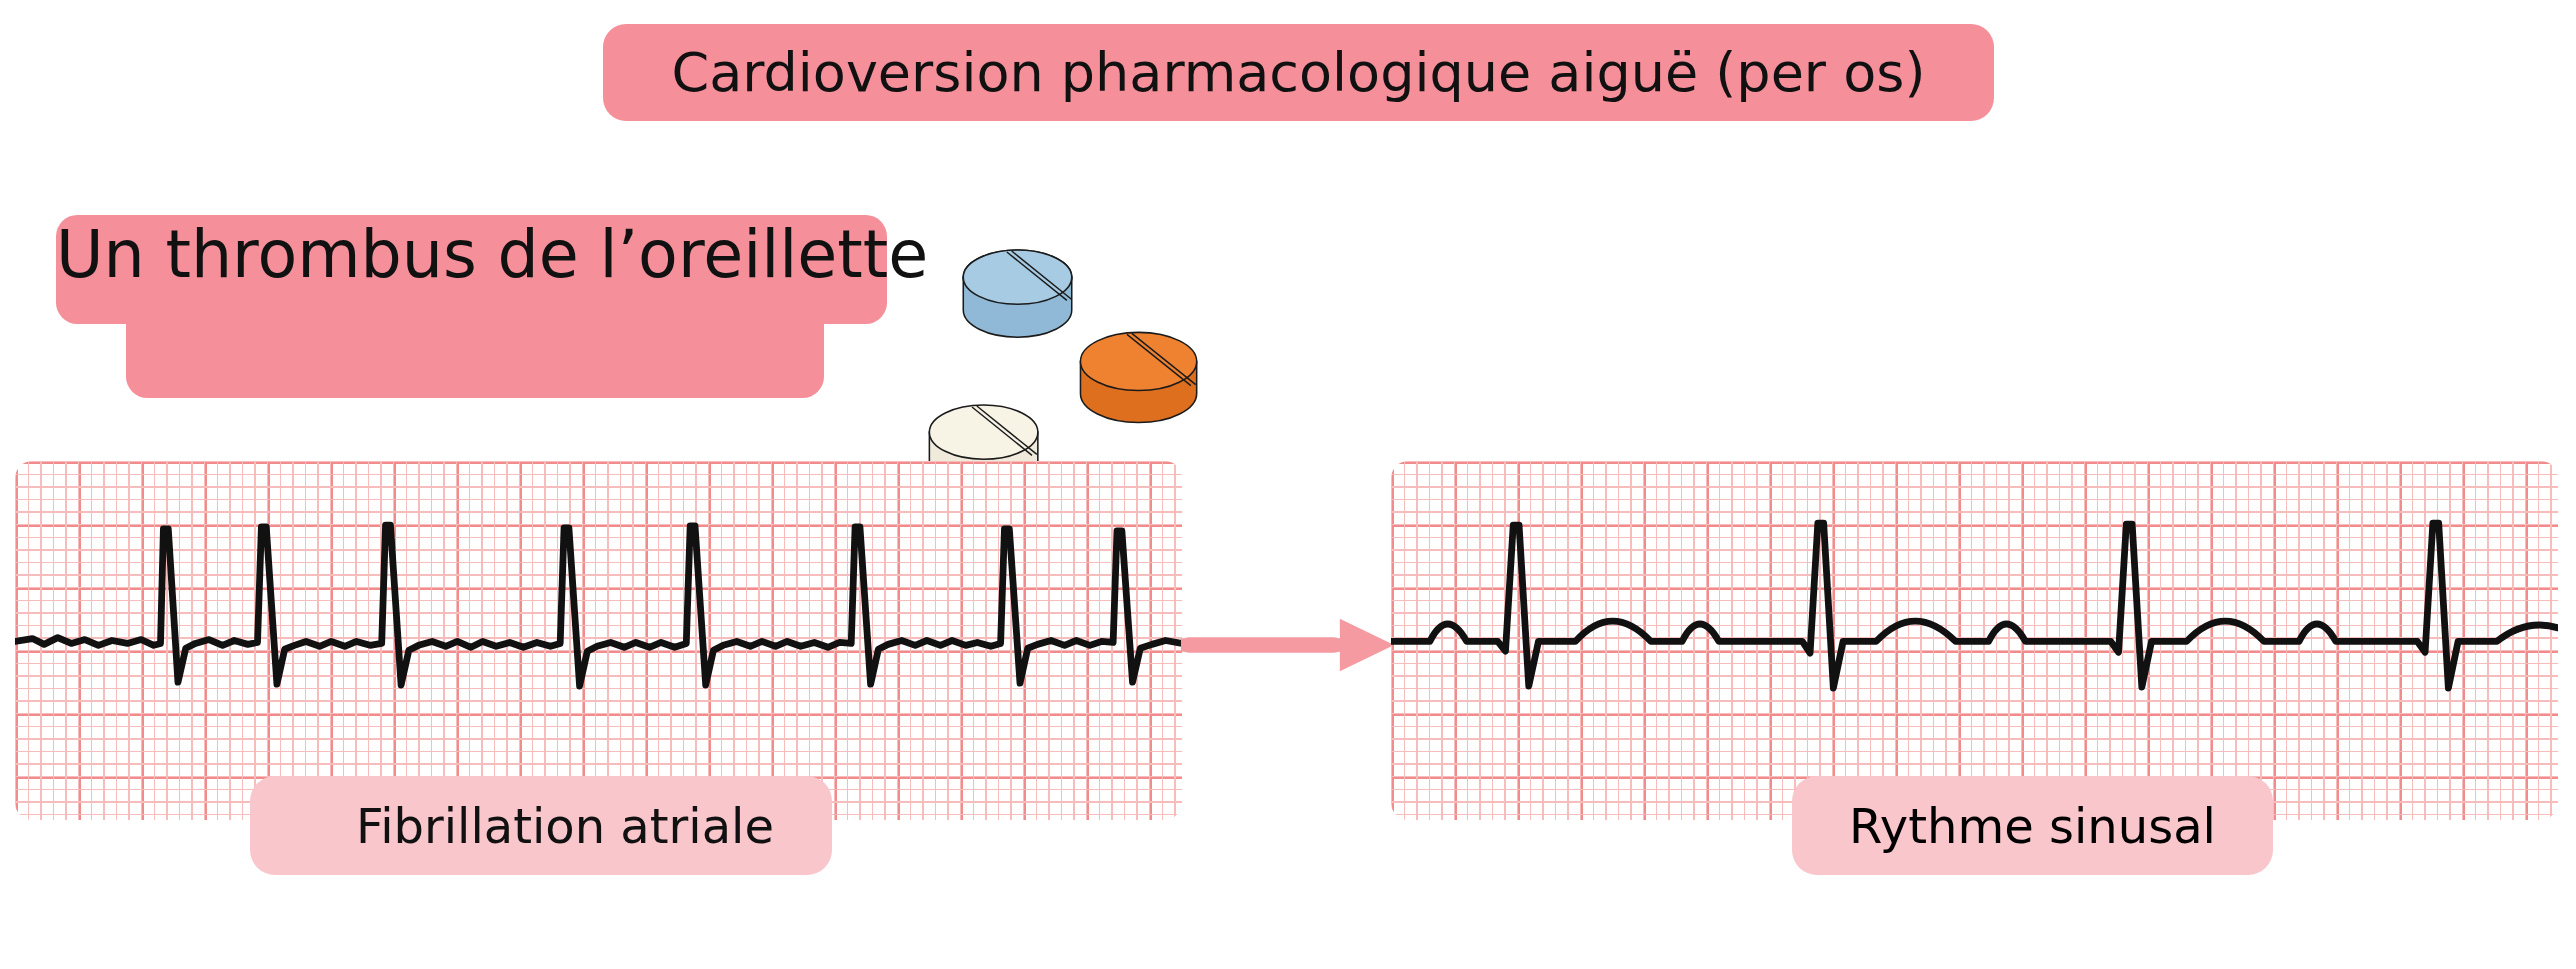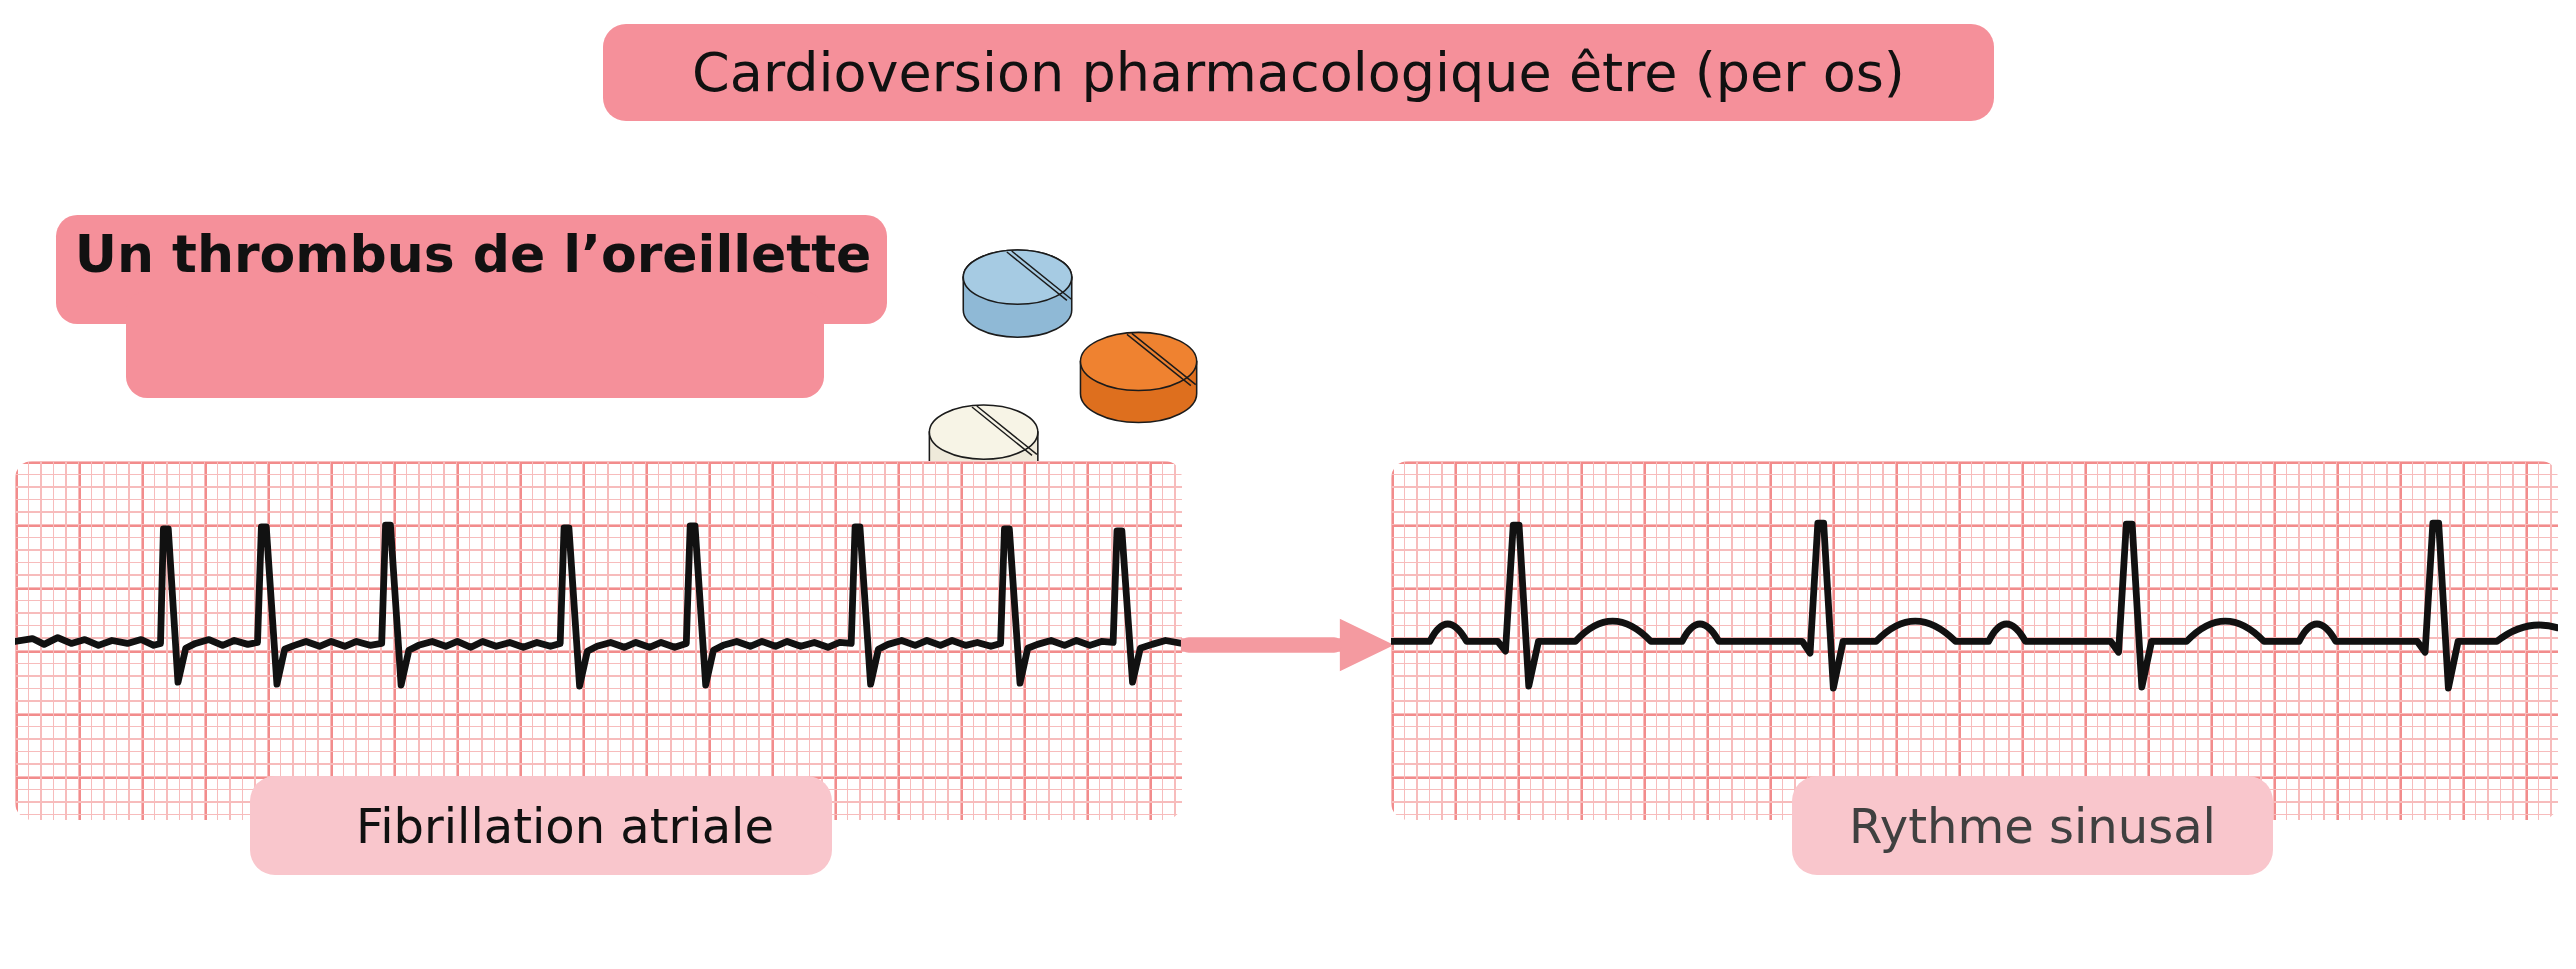--- a/index.html
+++ b/index.html
@@ -61,23 +61,22 @@
     top: 291px;
     width: 698px;
     height: 107px;
     border-radius: 21.3px;
   }
   #thrombus-text {
     left: 56px;
     top: 211px;
     width: 834px;
     text-align: center;
-    font-size: 52px;
+    font-size: 65px;
     line-height: 87px;
-    font-weight: bold;
   }
   #thrombus-text .ln2 {
     display: block;
     margin-left: 47px;
   }
 
   
   .hl-light {
     position: absolute;
     background: #F9C6CC;
@@ -110,21 +109,21 @@
   }
   #rs-label-text {
     left: 1792px;
     top: 776px;
     width: 481px;
     height: 99px;
     display: flex;
     align-items: center;
     justify-content: center;
     font-size: 48px;
-    color: #404040;
+    color: #000000;
   }
 
   
   .ecg {
     position: absolute;
     top: 461px;
     height: 359px;
     border-radius: 17.5px;
     overflow: hidden;
     background-color: #ffffff;
@@ -154,21 +153,21 @@
     left: 910px;
     top: 221px;
     width: 339px;
     height: 283px;
   }
 </style>
 </head>
 <body>
 
 <div class="hl" id="title-box"></div>
-<div class="hl-text" id="title-text">Cardioversion pharmacologique être (per os)</div>
+<div class="hl-text" id="title-text">Cardioversion pharmacologique aiguë (per os)</div>
 
 <div class="hl" id="thrombus-box-1"></div>
 <div class="hl" id="thrombus-box-2"></div>
 <div class="hl-text" id="thrombus-text">
   <span class="ln1">Un thrombus de l’oreillette</span>
 </div>
 
 <div id="pills">
   <svg viewBox="0 0 350 292" xmlns="http://www.w3.org/2000/svg">
 

